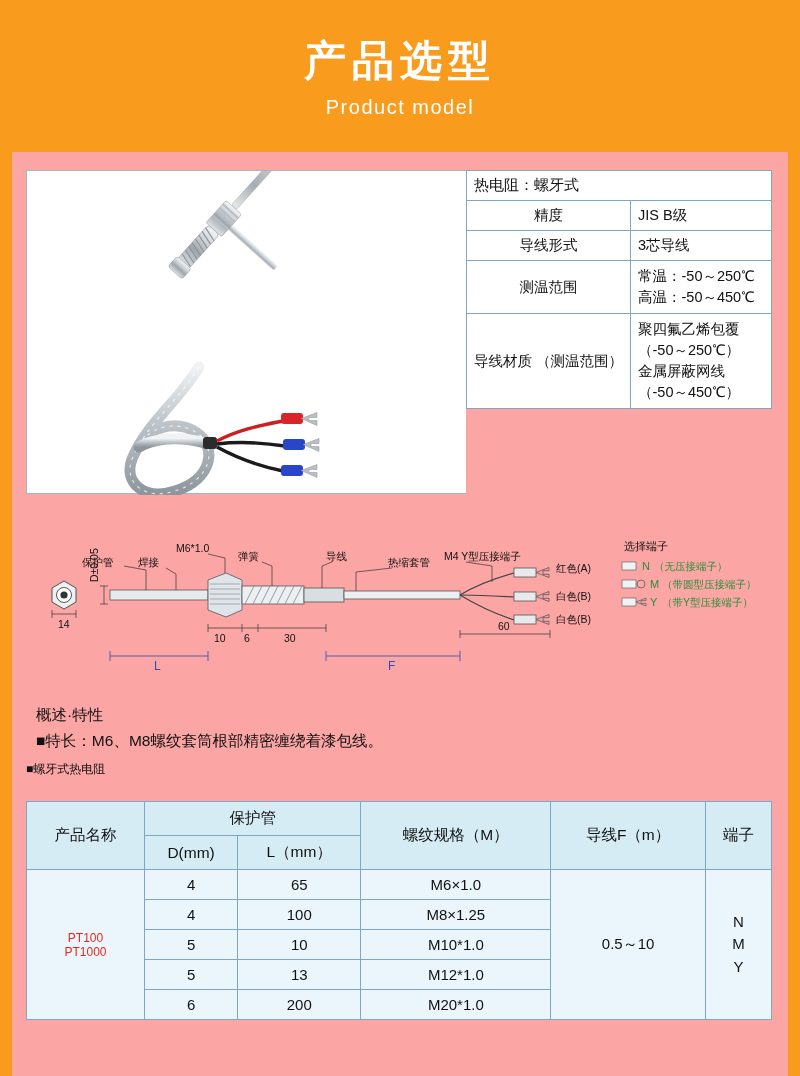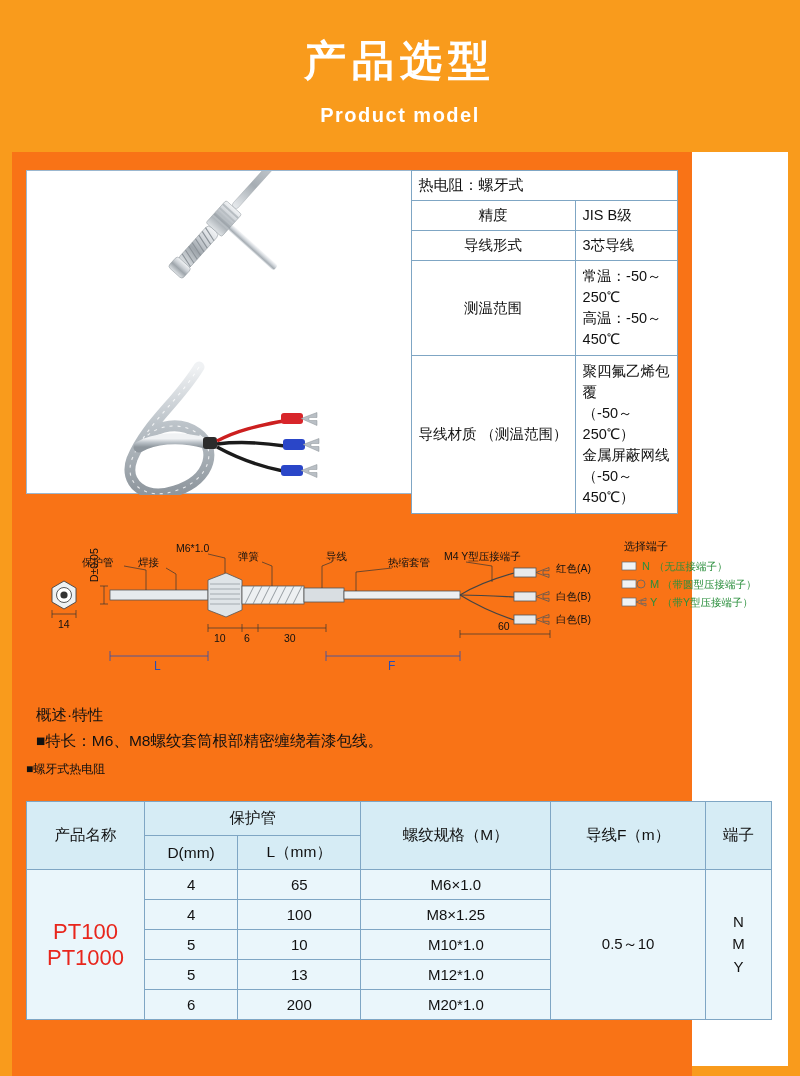--- a/index.html
+++ b/index.html
@@ -26,22 +26,22 @@
     font-weight: bold;
     color: #ffffff;
     letter-spacing: 6px;
     padding-top: 38px;
     line-height: 1.1;
   }
   .banner-sub {
     font-size: 20px;
     color: #ffffff;
     letter-spacing: 1.5px;
-    margin-top: 20px;
-    font-weight: bold;
+    margin-top: 12px;
+    font-weight: normal;
     text-align: center;
   }
   .orange-bar-left {
     position: absolute;
     left: 0; top: 152px;
     width: 12px; height: 924px;
     background: #f99b1c;
   }
   .orange-bar-right {
     position: absolute;
@@ -52,23 +52,23 @@
   .orange-bar-bottom {
     position: absolute;
     left: 0; bottom: 0;
     width: 800px; height: 10px;
     background: #f99b1c;
   }
   
   .content {
     position: absolute;
     left: 12px; top: 152px;
-    width: 680px;
+    width: 776px;
     height: 924px;
-    background: #f97316;
+    background: #fca5a5;
     padding: 18px 14px 0 14px;
   }
   
   .top-row {
     display: flex;
     align-items: flex-start;
     height: 336px;
   }
   .photo-box {
     width: 440px;
@@ -139,21 +139,21 @@
     font-weight: normal;
   }
   .prod-table thead td, .prod-table thead th {
     background: #d6ecf5;
     font-size: 15.5px;
     height: 30px;
   }
   .prod-name {
     color: #e8261c;
     font-weight: bold;
-    font-size: 22px;
+    font-size: 12px;
     width: 118px;
     background: #eaf6fb;
   }
   .cell-blue { background: #eaf6fb; }
   .terminals span { display: block; line-height: 1.5; }
   svg { display: block; }
 </style>
 </head>
 <body>
 

